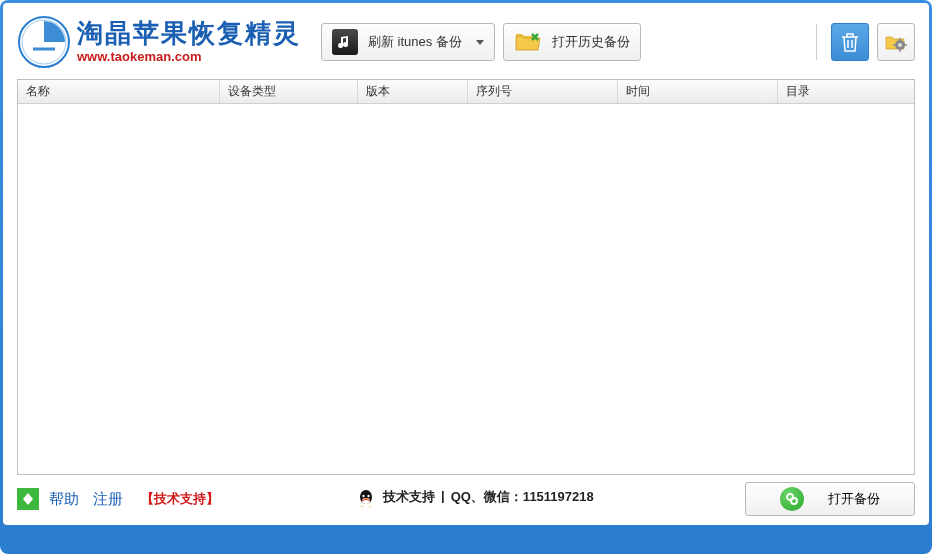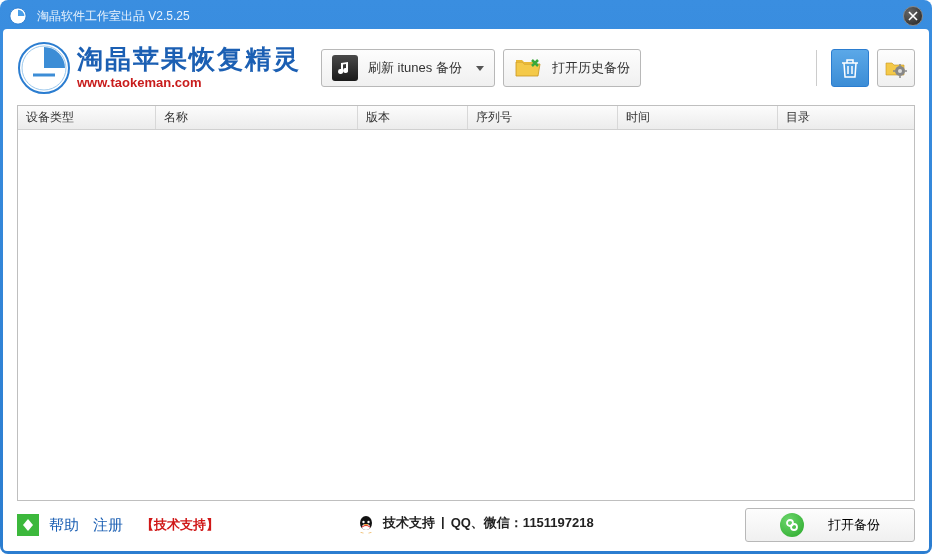--- a/index.html
+++ b/index.html
@@ -237,34 +237,20 @@
       border-left: 4px solid transparent;
       border-right: 4px solid transparent;
       border-top: 5px solid #555;
       margin-left: 4px;
     }
   </style>
 </head>
 <body>
 
 <div class="window">
-  <div class="titlebar">
-    <div class="titlebar-icon">
-      <svg viewBox="0 0 20 20">
-          <circle cx="10" cy="10" r="9" fill="#fff" stroke="#2b7dd0" stroke-width="1"></circle>
-          <path d="M10 3 A7 7 0 0 1 17 10 L10 10 Z" fill="#4a9ee8"></path>
-        </svg>
-    </div>
-    <span class="titlebar-text">淘晶软件工作室出品 V2.5.25</span>
-    <div class="close-btn">
-      <svg viewBox="0 0 10 10">
-          <path d="M1 1 L9 9 M9 1 L1 9" stroke="#fff" stroke-width="1.6"></path>
-        </svg>
-    </div>
-  </div>
 
   <div class="content">
     <div class="header">
       <div class="logo-block">
         <div class="logo-circle">
           <svg viewBox="0 0 54 54">
               <circle cx="27" cy="27" r="25" fill="#fff" stroke="#2b7dd0" stroke-width="2"></circle>
               <circle cx="27" cy="27" r="22" fill="none" stroke="#9cc8ec" stroke-width="1"></circle>
               <path d="M27 6 A21 21 0 0 1 48 27 L27 27 Z" fill="#3c8dd6"></path>
               <path d="M16 34 L38 34" stroke="#3c8dd6" stroke-width="3"></path>
@@ -316,22 +302,22 @@
               <line x1="16" y1="20" x2="16" y2="22"></line>
               <line x1="9" y1="15" x2="11" y2="15"></line>
               <line x1="21" y1="15" x2="23" y2="15"></line>
             </g>
         </svg>
       </div>
     </div>
 
     <div class="table-wrap">
       <div class="table-header">
+        <div class="th col-name">名称</div>
         <div class="th col-type">设备类型</div>
-        <div class="th col-name">名称</div>
         <div class="th col-version">版本</div>
         <div class="th col-serial">序列号</div>
         <div class="th col-time">时间</div>
         <div class="th col-dir">目录</div>
       </div>
       <div class="table-body"></div>
     </div>
 
     <div class="footer">
       <div class="help-icon">

